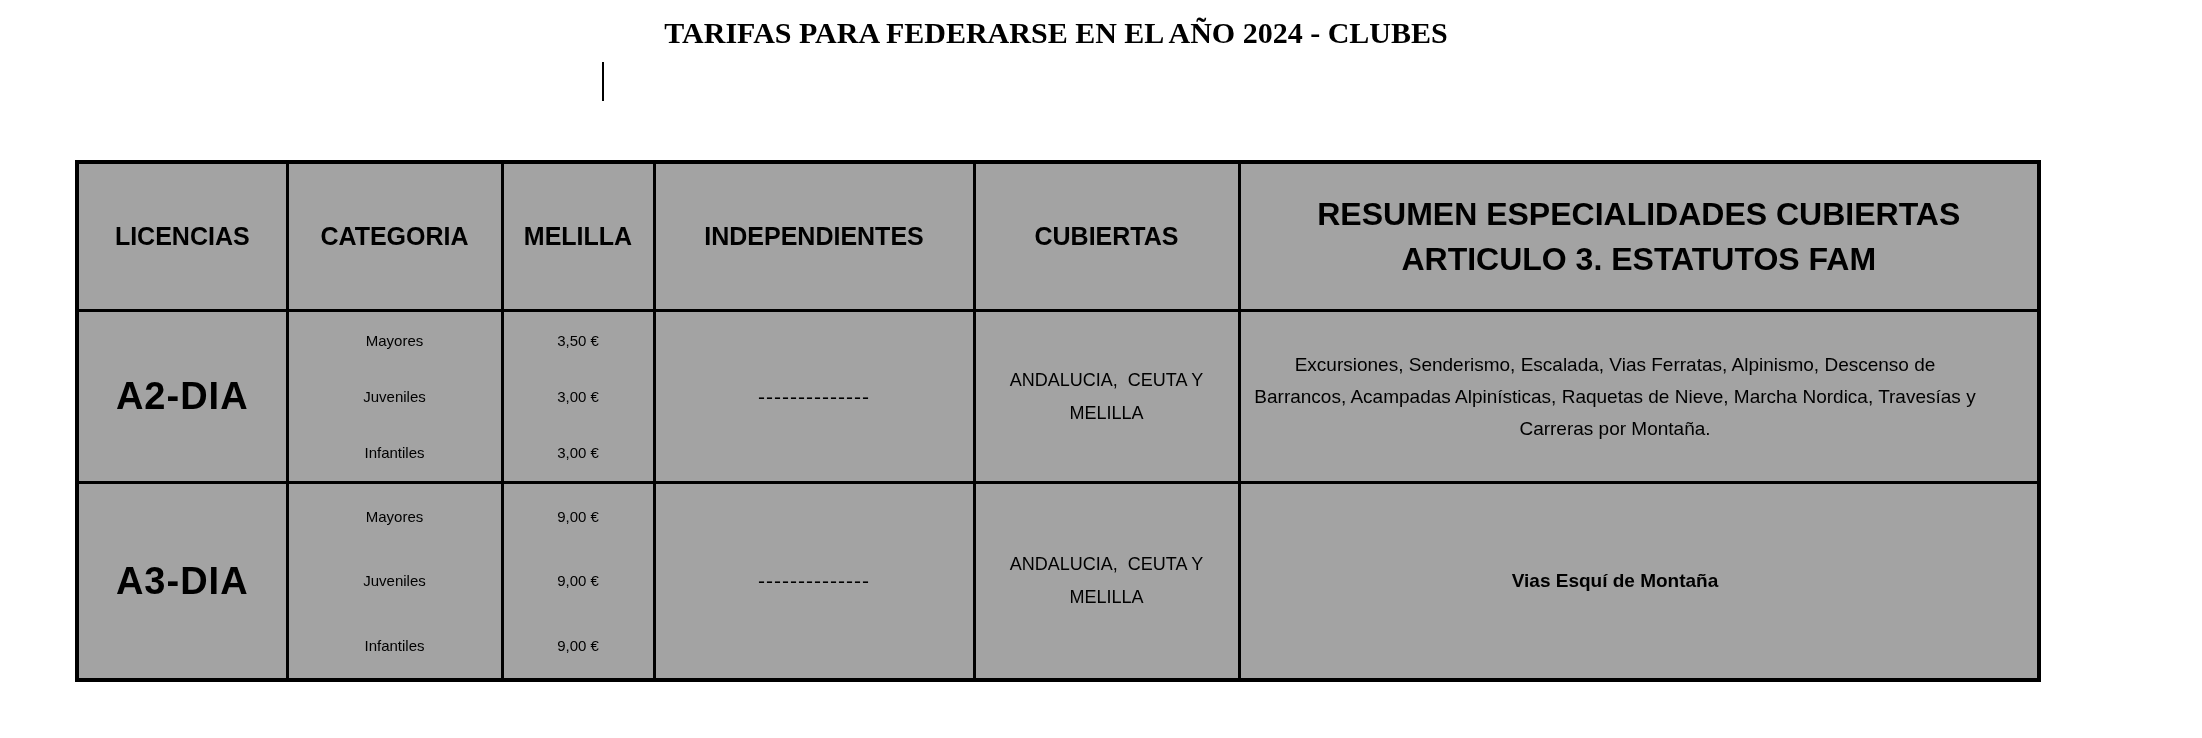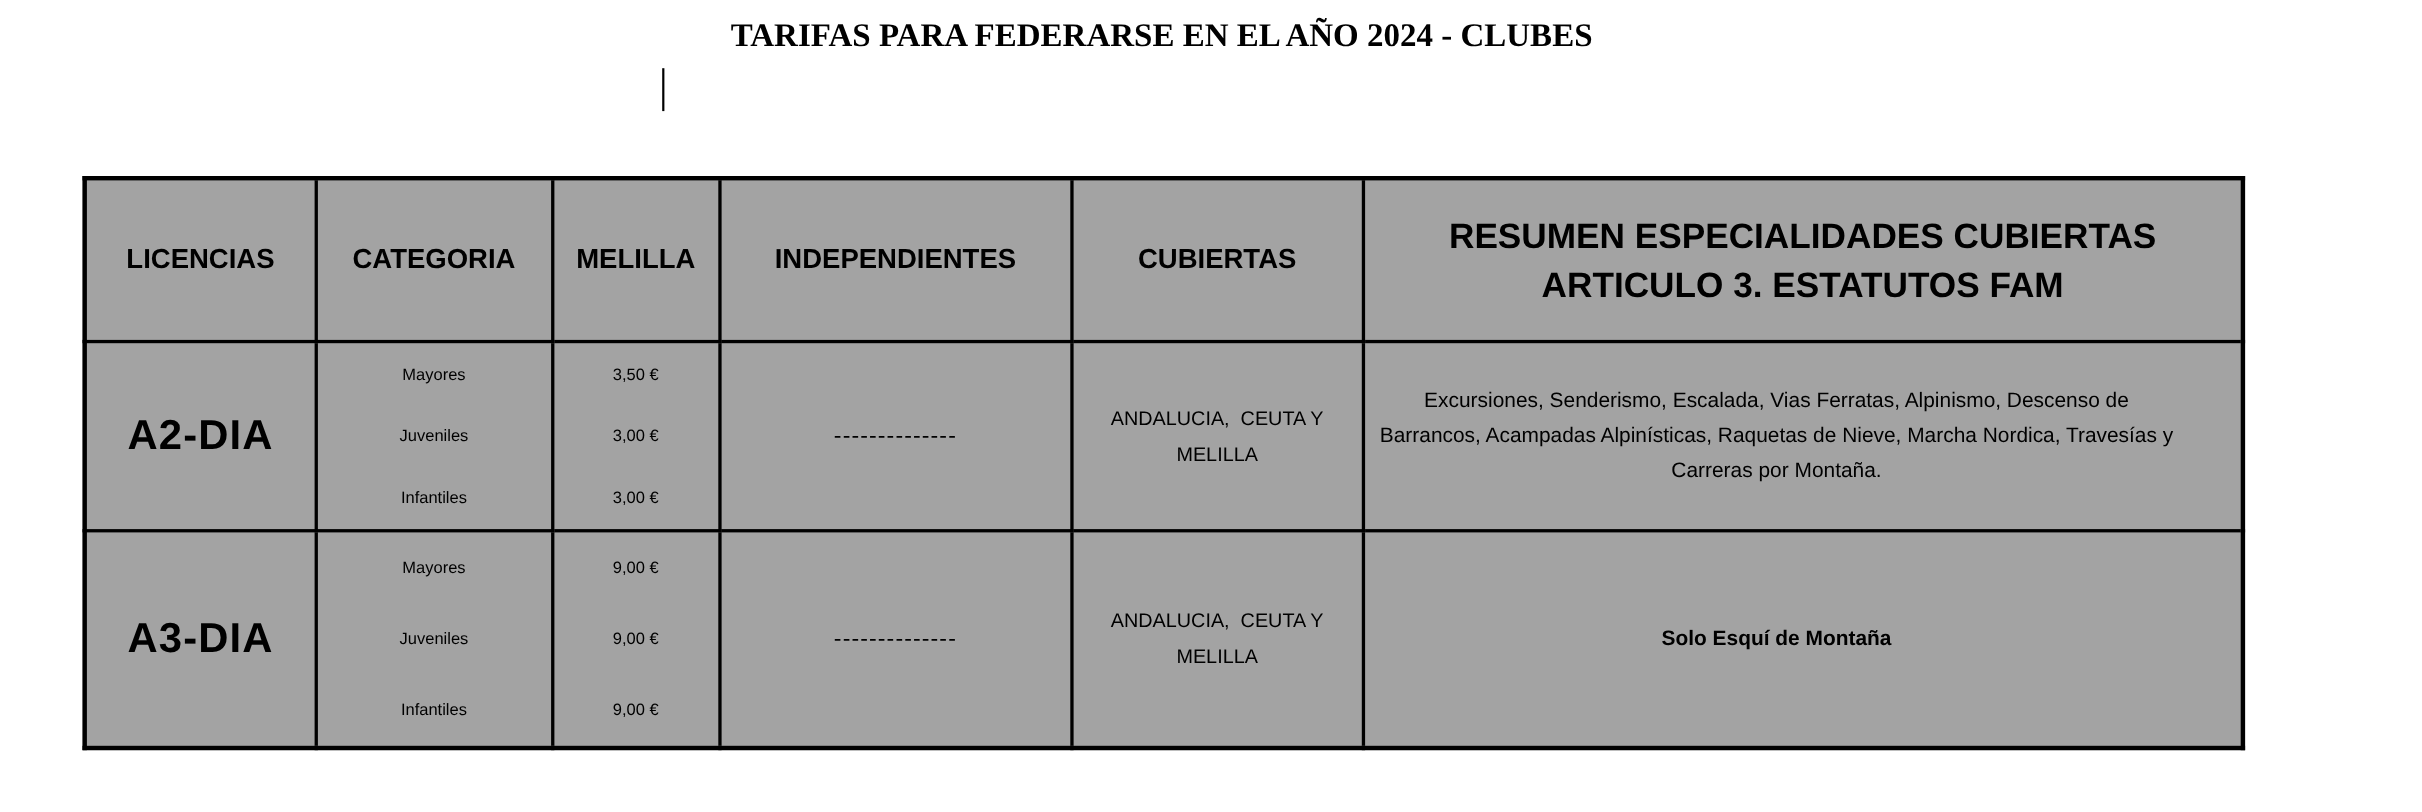--- a/index.html
+++ b/index.html
@@ -176,19 +176,19 @@
           <span>9,00 €</span>
         </div>
       </td>
       <td>
         <span class="dashes">--------------</span>
       </td>
       <td>
         <div class="terr">ANDALUCIA,  CEUTA Y MELILLA</div>
       </td>
       <td class="res-cell">
-        <div class="res res-bold">Solo Esquí de Montaña</div>
+        <div class="res res-bold">Vias Esquí de Montaña</div>
       </td>
     </tr>
   </tbody>
     </table>
 
 </div>
 
 </body></html>

